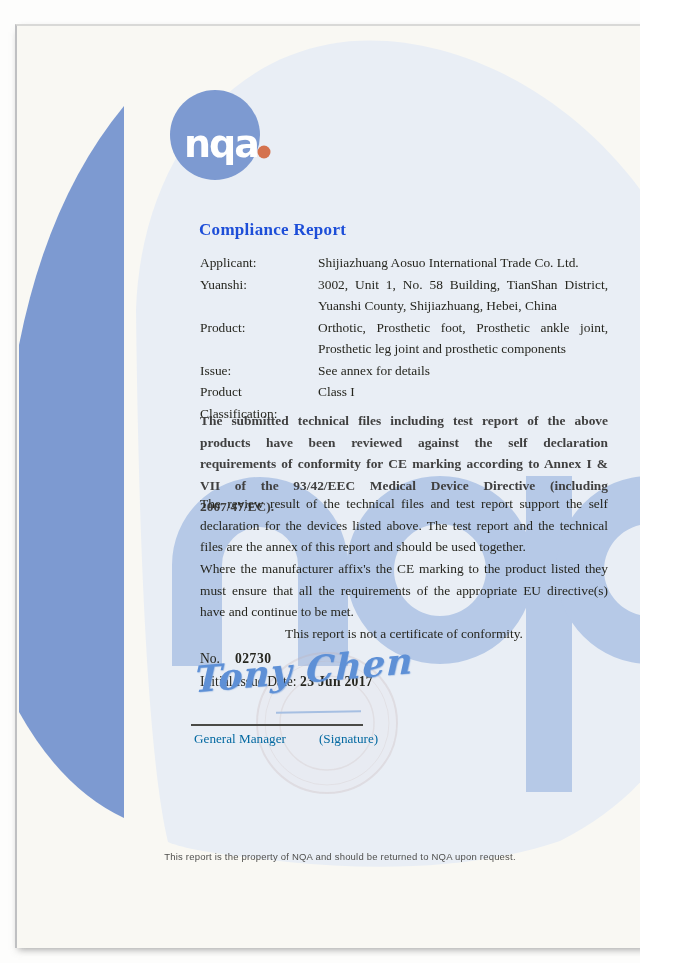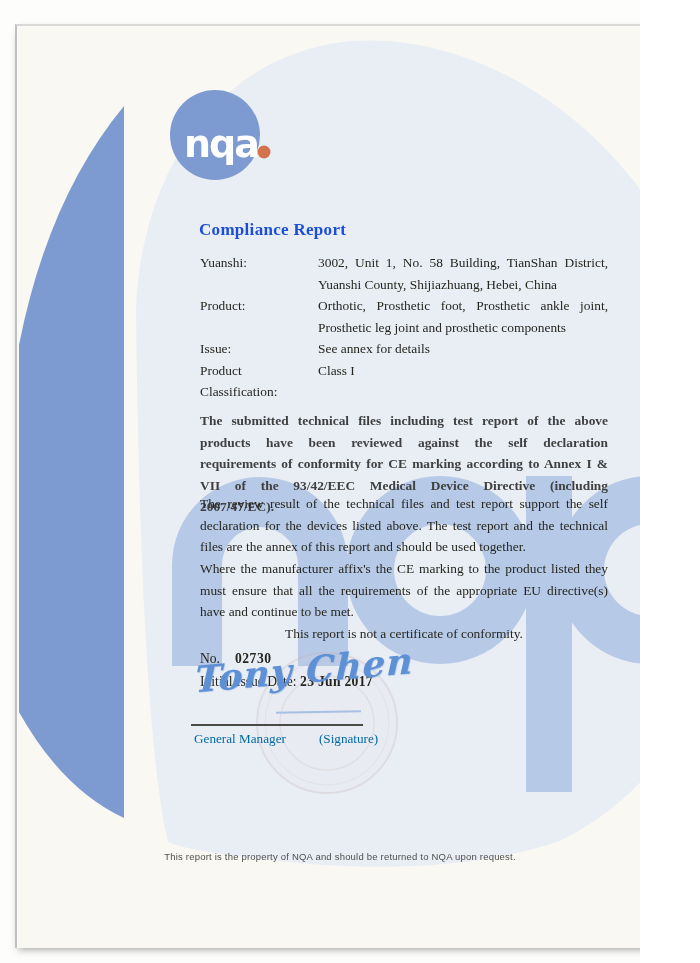--- a/index.html
+++ b/index.html
@@ -97,20 +97,24 @@
     </g>
   </svg>
 
   <div class="content">
 
     <div class="abs title">Compliance Report</div>
 
     <div class="abs info">
       <table>
         <tbody>
+            <tr>
+          <td class="lbl">Applicant:</td>
+          <td class="val">Shijiazhuang Aosuo International Trade Co. Ltd.</td>
+        </tr>
         <tr>
           <td class="lbl">Yuanshi:</td>
           <td class="val">3002, Unit 1, No. 58 Building, TianShan District, Yuanshi County, Shijiazhuang, Hebei, China</td>
         </tr>
         <tr>
           <td class="lbl">Product:</td>
           <td class="val">Orthotic, Prosthetic foot, Prosthetic ankle joint, Prosthetic leg joint and prosthetic components</td>
         </tr>
         <tr>
           <td class="lbl">Issue:</td>

